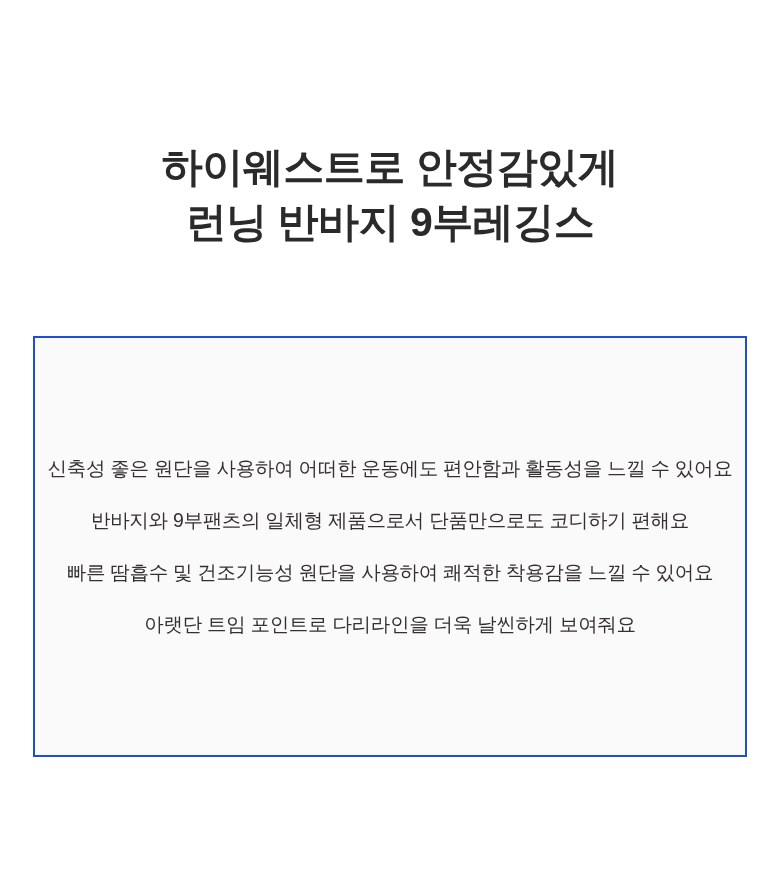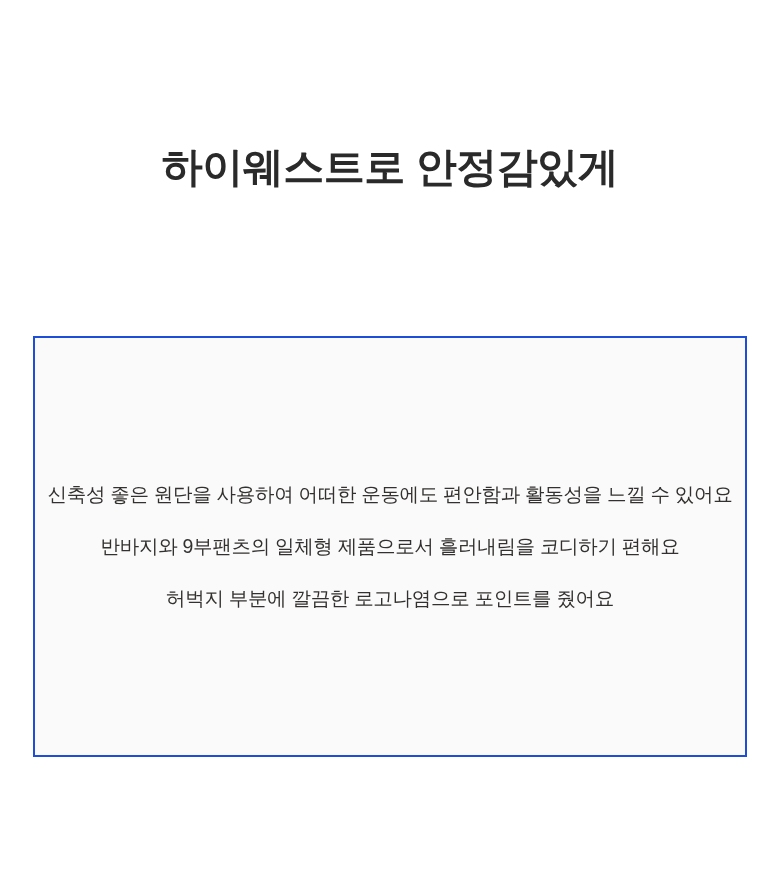--- a/index.html
+++ b/index.html
@@ -62,21 +62,23 @@
     white-space: nowrap;
   }
 </style>
 </head>
 <body>
 
 <div class="page">
 
   <div class="headline">
     <span class="headline-line">하이웨스트로 안정감있게</span>
+    <span class="headline-line">런닝 반바지 9부레깅스</span>
   </div>
 
   <div class="feature-box">
     <span class="feature-line">신축성 좋은 원단을 사용하여 어떠한 운동에도 편안함과 활동성을 느낄 수 있어요</span>
-    <span class="feature-line">반바지와 9부팬츠의 일체형 제품으로서 흘러내림을 코디하기 편해요</span>
-    <span class="feature-line">허벅지 부분에 깔끔한 로고나염으로 포인트를 줬어요</span>
+    <span class="feature-line">반바지와 9부팬츠의 일체형 제품으로서 단품만으로도 코디하기 편해요</span>
+    <span class="feature-line">빠른 땀흡수 및 건조기능성 원단을 사용하여 쾌적한 착용감을 느낄 수 있어요</span>
+    <span class="feature-line">아랫단 트임 포인트로 다리라인을 더욱 날씬하게 보여줘요</span>
   </div>
 
 </div>
 
 </body></html>

